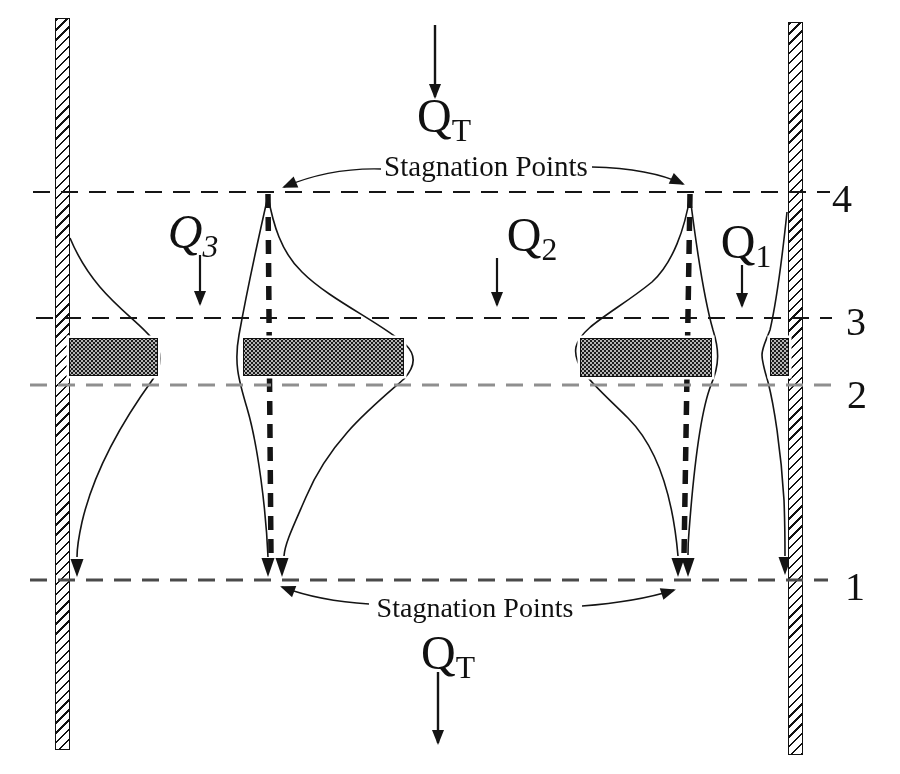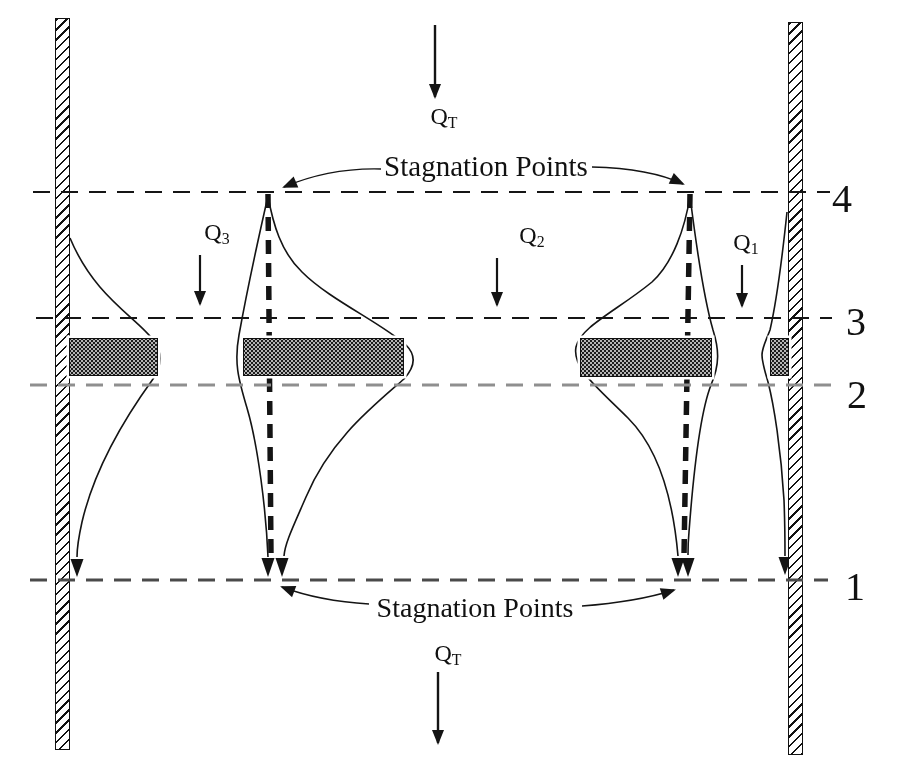--- a/index.html
+++ b/index.html
@@ -26,21 +26,21 @@
       radial-gradient(circle,#1c1c1c 1.05px,rgba(0,0,0,0) 1.25px);
     background-size:4px 4px;
     background-position:0 0,2px 2px;
   }
   #baffle-a{left:69px;top:338px;width:89px;height:38px;}
   #baffle-b{left:243px;top:338px;width:161px;height:38px;}
   #baffle-c{left:580px;top:338px;width:132px;height:39px;}
   #baffle-d{left:770px;top:338px;width:19px;height:38px;}
   .lbl{position:absolute;transform:translate(-50%,-50%);white-space:nowrap;line-height:1;}
   .ann{font-size:29px;}
-  .qlbl{font-size:24px;}
+  .qlbl{font-size:48px;}
   .qlbl .sub{font-size:0.66em;position:relative;top:0.28em;}
   .lvl{font-size:40px;}
 </style>
 </head>
 <body>
 
 <div id="fig">
 
   <svg viewBox="0 0 900 774">
     <line x1="268" y1="194" x2="271" y2="556" stroke="#141414" stroke-width="5.5" stroke-dasharray="14 9"></line>
@@ -96,21 +96,21 @@
     <path d="M 381,169 C 345,168 310,176 284,187" fill="none" stroke="#141414" stroke-width="1.4" marker-end="url(#ah)"></path>
     <path d="M 592,167 C 633,168 664,175 683,184" fill="none" stroke="#141414" stroke-width="1.4" marker-end="url(#ah)"></path>
     <path d="M 369,604 C 336,602 306,596 282,587" fill="none" stroke="#141414" stroke-width="1.4" marker-end="url(#ah)"></path>
     <path d="M 582,606 C 622,603 652,597 674,590" fill="none" stroke="#141414" stroke-width="1.4" marker-end="url(#ah)"></path>
   </svg>
 
   <div class="lbl ann" style="left:486px;top:166px;">Stagnation Points</div>
   <div class="lbl ann" style="left:475px;top:608px;font-size:28px;">Stagnation Points</div>
 
   <div class="lbl qlbl" style="left:444px;top:116px;"><span>Q</span><span class="sub">T</span></div>
-  <div class="lbl qlbl" style="left:217px;top:232px;"><span>Q</span><span class="sub">3</span></div>
+  <div class="lbl qlbl" style="left:193px;top:232px;font-style:italic;"><span>Q</span><span class="sub">3</span></div>
   <div class="lbl qlbl" style="left:500px;top:235px;margin-left:32px;"><span>Q</span><span class="sub">2</span></div>
   <div class="lbl qlbl" style="left:746px;top:242px;"><span>Q</span><span class="sub">1</span></div>
   <div class="lbl qlbl" style="left:448px;top:653px;"><span>Q</span><span class="sub">T</span></div>
 
   <div class="lbl lvl" style="left:842px;top:199px;">4</div>
   <div class="lbl lvl" style="left:856px;top:322px;">3</div>
   <div class="lbl lvl" style="left:857px;top:395px;">2</div>
   <div class="lbl lvl" style="left:855px;top:587px;">1</div>
 </div>
 

